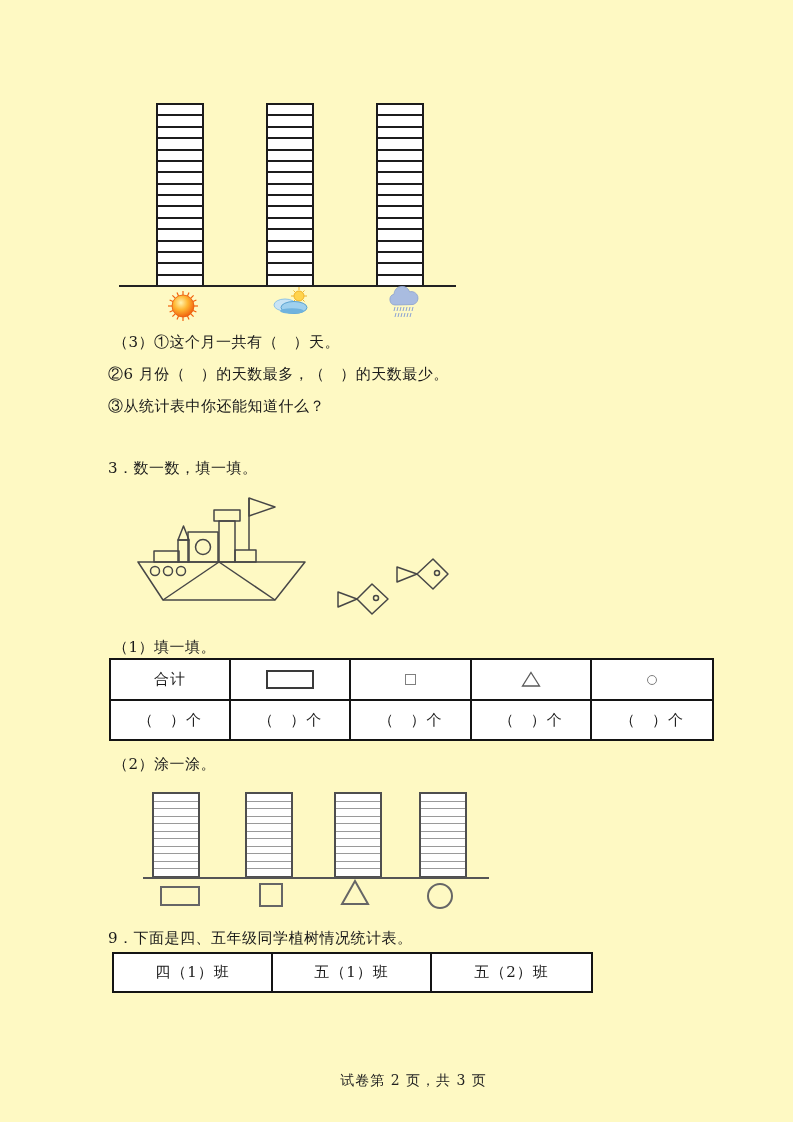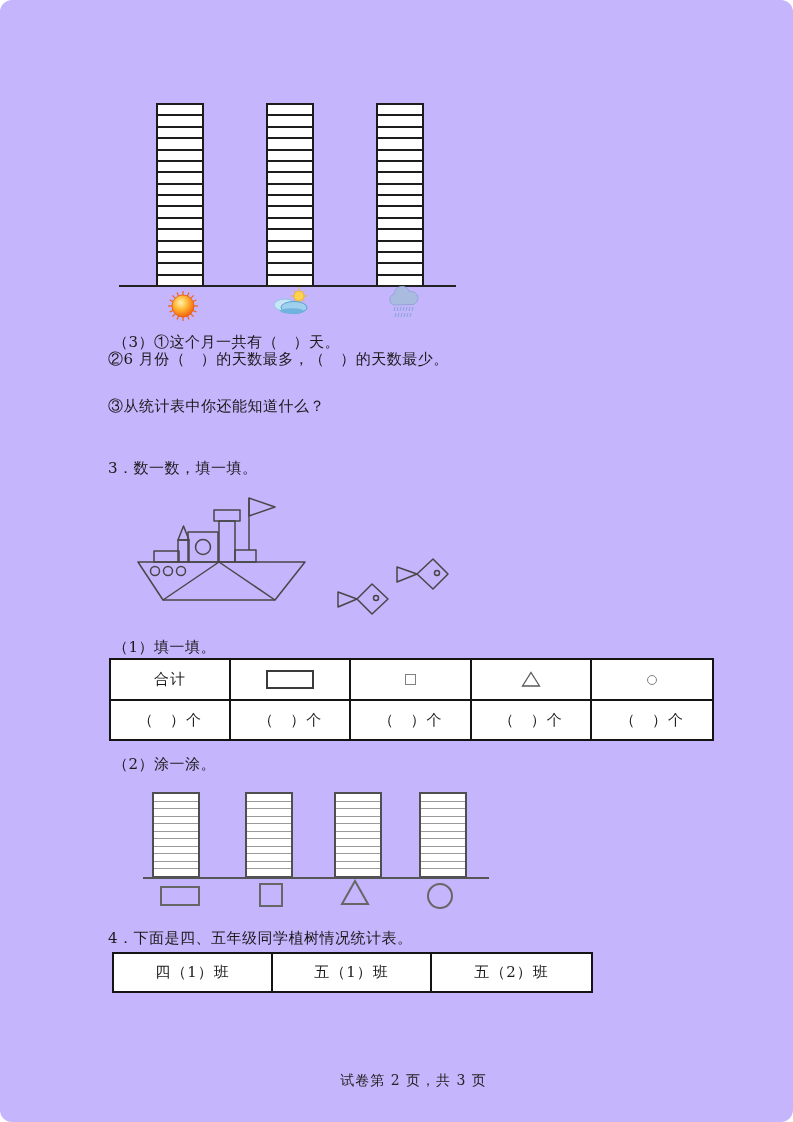--- a/index.html
+++ b/index.html
@@ -1,17 +1,17 @@
 <!DOCTYPE html>
 <html><head>
 <meta charset="utf-8">
 <style>
   html,body{margin:0;padding:0;background:#fff;}
-  .page{position:relative;width:793px;height:1122px;background:#c4b5fd;overflow:hidden;
-        font-family:"DejaVu Serif","Liberation Serif",serif;color:#1a1a1a;border-radius:12px;}
+  .page{position:relative;width:793px;height:1122px;background:#fef9c3;overflow:hidden;
+        font-family:"DejaVu Serif","Liberation Serif",serif;color:#1a1a1a;}
   .tline{position:absolute;font-size:15px;white-space:nowrap;letter-spacing:.5px;}
 
   
   .tower{position:absolute;top:103px;width:48px;height:184px;border:2px solid #1c1c1c;
          box-sizing:border-box;display:flex;flex-direction:column;background:#fff;}
   .tower>div{flex:1;border-bottom:2px solid #1c1c1c;}
   .tower>div:last-child{border-bottom:none;}
   .t1{left:156px}.t2{left:266px}.t3{left:376px}
   .baseline1{position:absolute;left:119px;top:285px;width:337px;height:2px;background:#222;}
 
@@ -175,21 +175,21 @@
           <line x1="12" y1="27" x2="11" y2="31"></line>
         <line x1="15" y1="27" x2="14" y2="31"></line>
           <line x1="18" y1="27" x2="17" y2="31"></line>
         <line x1="21" y1="27" x2="20" y2="31"></line>
           <line x1="24" y1="27" x2="23" y2="31"></line>
       </g>
     </svg>
   </div>
 
   <div class="tline" style="top:333px;left:113px">（3）①这个月一共有（　）天。</div>
-  <div class="tline" style="top:350px;left:108px">②6 月份（　）的天数最多，（　）的天数最少。</div>
+  <div class="tline" style="top:365px;left:108px">②6 月份（　）的天数最多，（　）的天数最少。</div>
   <div class="tline" style="top:397px;left:108px">③从统计表中你还能知道什么？</div>
 
   <div class="tline" style="top:459px;left:108px">3．数一数，填一填。</div>
 
   <svg class="boat-svg" width="340" height="140" viewBox="0 0 340 140">
     <g fill="none" stroke="#474747" stroke-width="1.5" stroke-linejoin="round">
 
       <polygon points="13,72 180,72 150,110 38,110"></polygon>
       <line x1="94" y1="72" x2="38" y2="110"></line>
       <line x1="94" y1="72" x2="150" y2="110"></line>
@@ -306,21 +306,21 @@
       </div>
     <div class="baseline2"></div>
     <span class="shape-rect-lg"></span>
     <span class="shape-sq-lg"></span>
     <svg class="shape-tri-lg" width="30" height="27" viewBox="0 0 30 27">
       <polygon points="15,2 28,25 2,25" fill="none" stroke="#666" stroke-width="2"></polygon>
     </svg>
     <span class="shape-ci-lg"></span>
   </div>
 
-  <div class="tline" style="top:929px;left:108px">4．下面是四、五年级同学植树情况统计表。</div>
+  <div class="tline" style="top:929px;left:108px">9．下面是四、五年级同学植树情况统计表。</div>
   <div class="tbl4">
     <div class="c">四（1）班</div>
     <div class="c">五（1）班</div>
     <div class="c">五（2）班</div>
   </div>
 
   <div class="footer">试卷第 2 页，共 3 页</div>
 </div>
 
 </body></html>

